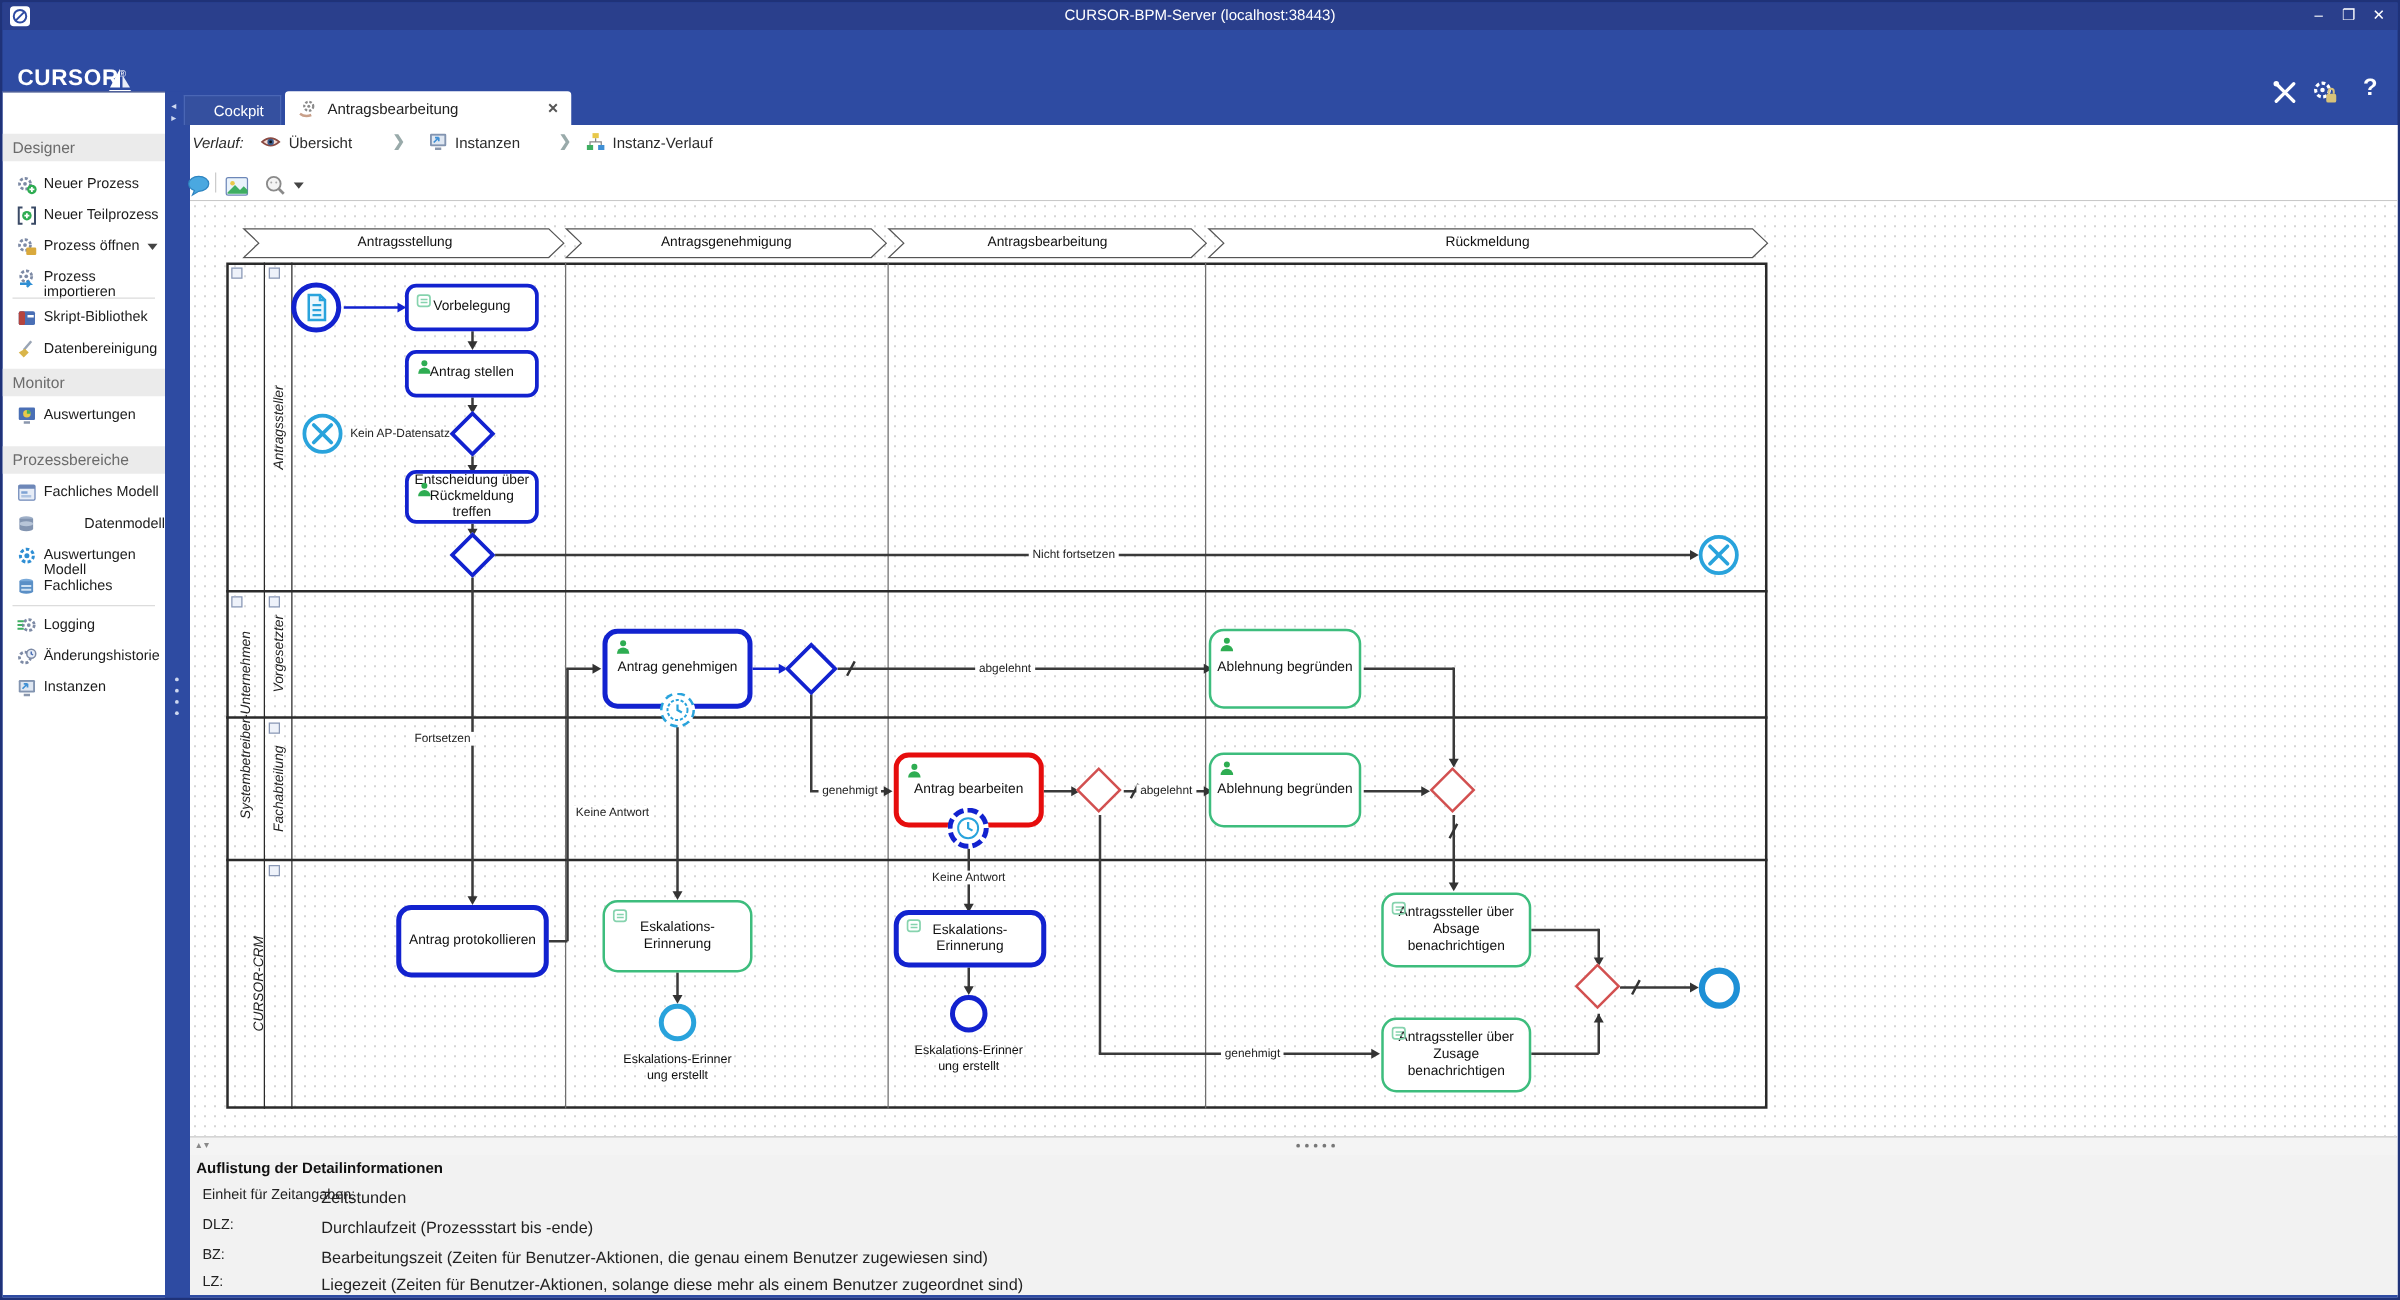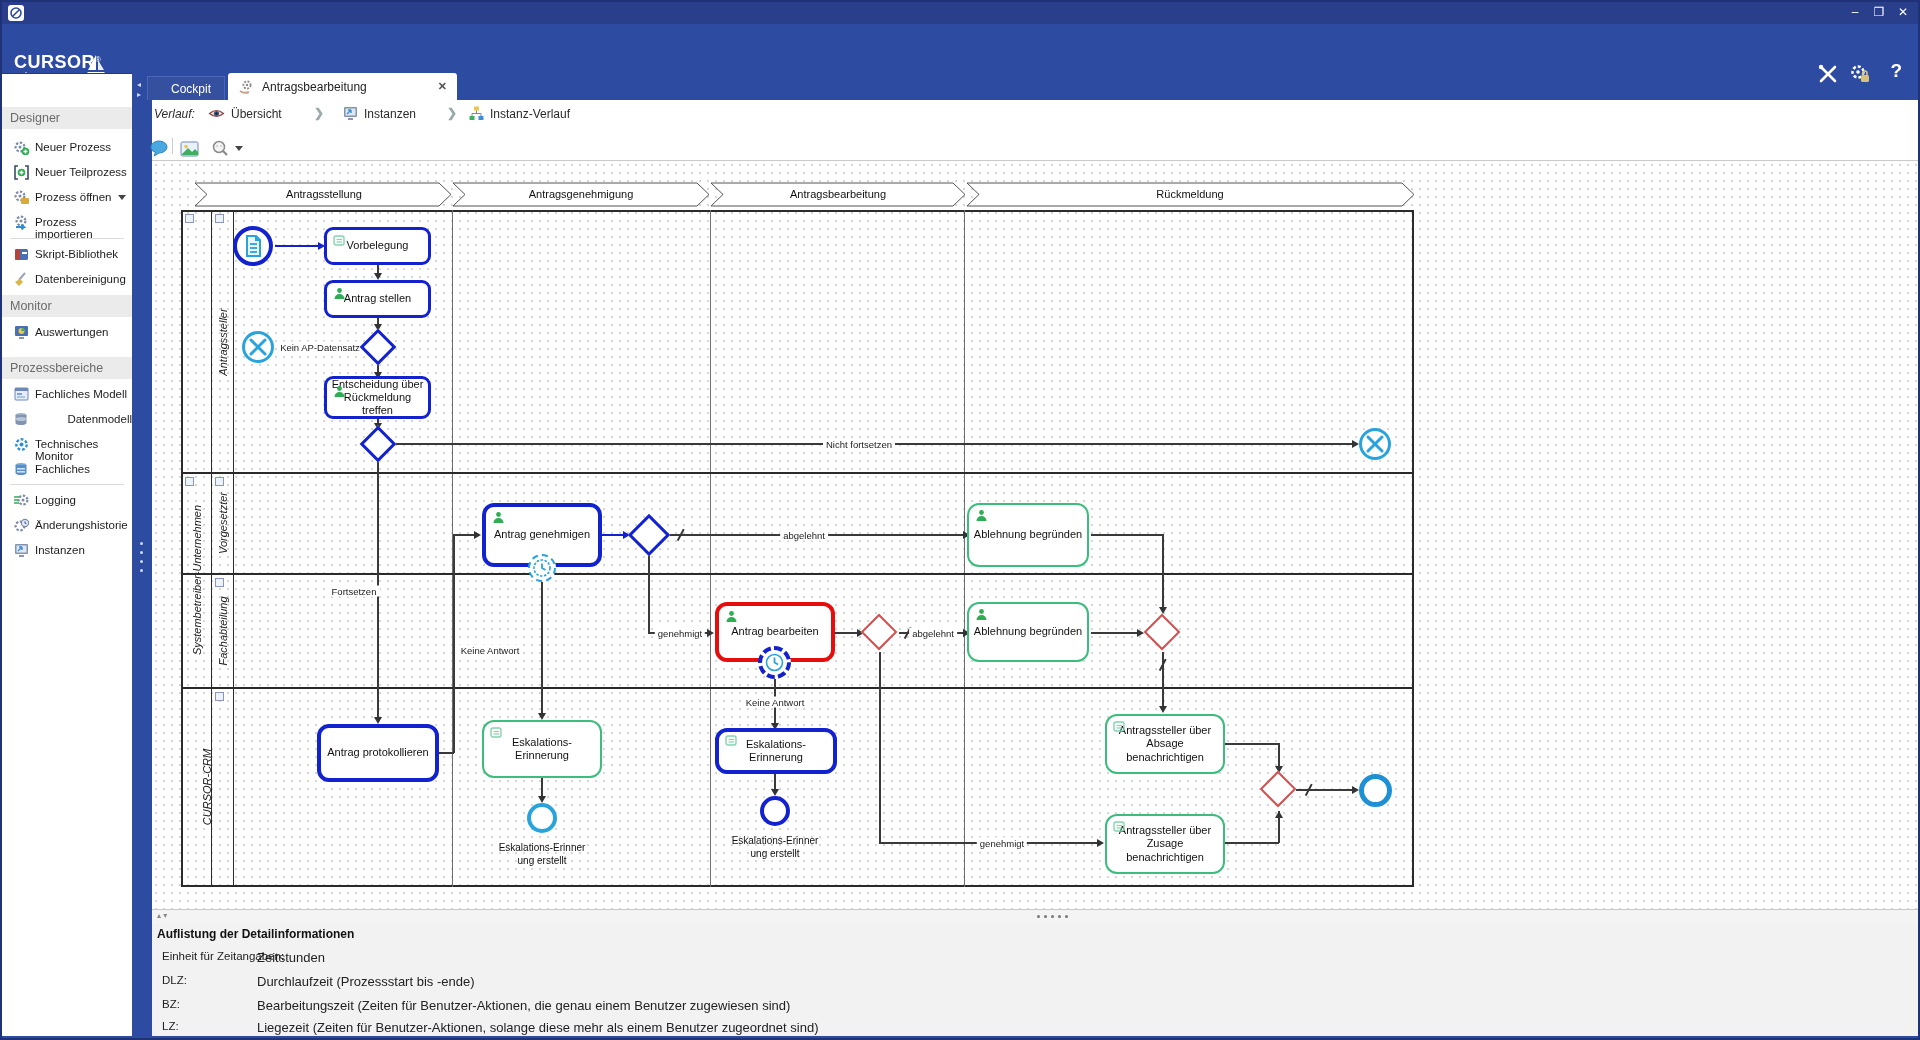--- a/index.html
+++ b/index.html
@@ -92,20 +92,21 @@
 
 <div id="app">
 
   <div class="abs" id="titlebar">
     <div class="abs" style="left:6px;top:3px;width:16px;height:16px;background:#fff;border-radius:3px;">
       <svg width="16" height="16" viewBox="0 0 16 16">
           <circle cx="8" cy="8" r="5" fill="none" stroke="#2e4ba2" stroke-width="1.6"></circle>
           <line x1="4.5" y1="11.5" x2="11.5" y2="4.5" stroke="#2e4ba2" stroke-width="1.6"></line>
         </svg>
     </div>
+    <div class="abs" id="title">CURSOR-BPM-Server (localhost:38443)</div>
     <div class="abs winbtn" style="right:52px;">–</div>
     <div class="abs winbtn" style="right:28px;">❐</div>
     <div class="abs winbtn" style="right:4px;">✕</div>
   </div>
 
   <div class="abs" id="header">
     <div class="abs brand">
       <span class="n">CURSOR</span><span class="r">®</span>
       <svg class="abs" style="left:72px;top:2px;" width="20" height="24" viewBox="0 0 20 24">
           <path d="M10 1 L10 16 L2 16 Z" fill="#fff"></path>
@@ -236,21 +237,21 @@
       </span>
     <span>Datenmodell</span>
   </div>
   <div class="abs sbitem" style="top:431px;">
     <span class="sbicon">
         <svg width="17" height="17" viewBox="0 0 17 17">
           <circle cx="8.5" cy="8.5" r="5.2" fill="none" stroke="#2f8fd4" stroke-width="2.4" stroke-dasharray="2.8 1.8"></circle>
           <circle cx="8.5" cy="8.5" r="2" fill="#2f8fd4"></circle>
         </svg>
       </span>
-    <span>Technisches Monitor</span>
+    <span>Auswertungen Modell</span>
   </div>
   <div class="abs sbitem" style="top:456px;">
     <span class="sbicon">
         <svg width="17" height="17" viewBox="0 0 17 17">
           <ellipse cx="8" cy="4" rx="5.5" ry="2" fill="#79a9d9"></ellipse>
           <path d="M2.5 4 V12 a5.5 2 0 0 0 11 0 V4" fill="#5a8fc6"></path>
           <rect x="4" y="7" width="8" height="1.6" fill="#cfe2f4"></rect>
           <rect x="4" y="10" width="8" height="1.6" fill="#cfe2f4"></rect>
         </svg>
       </span>

